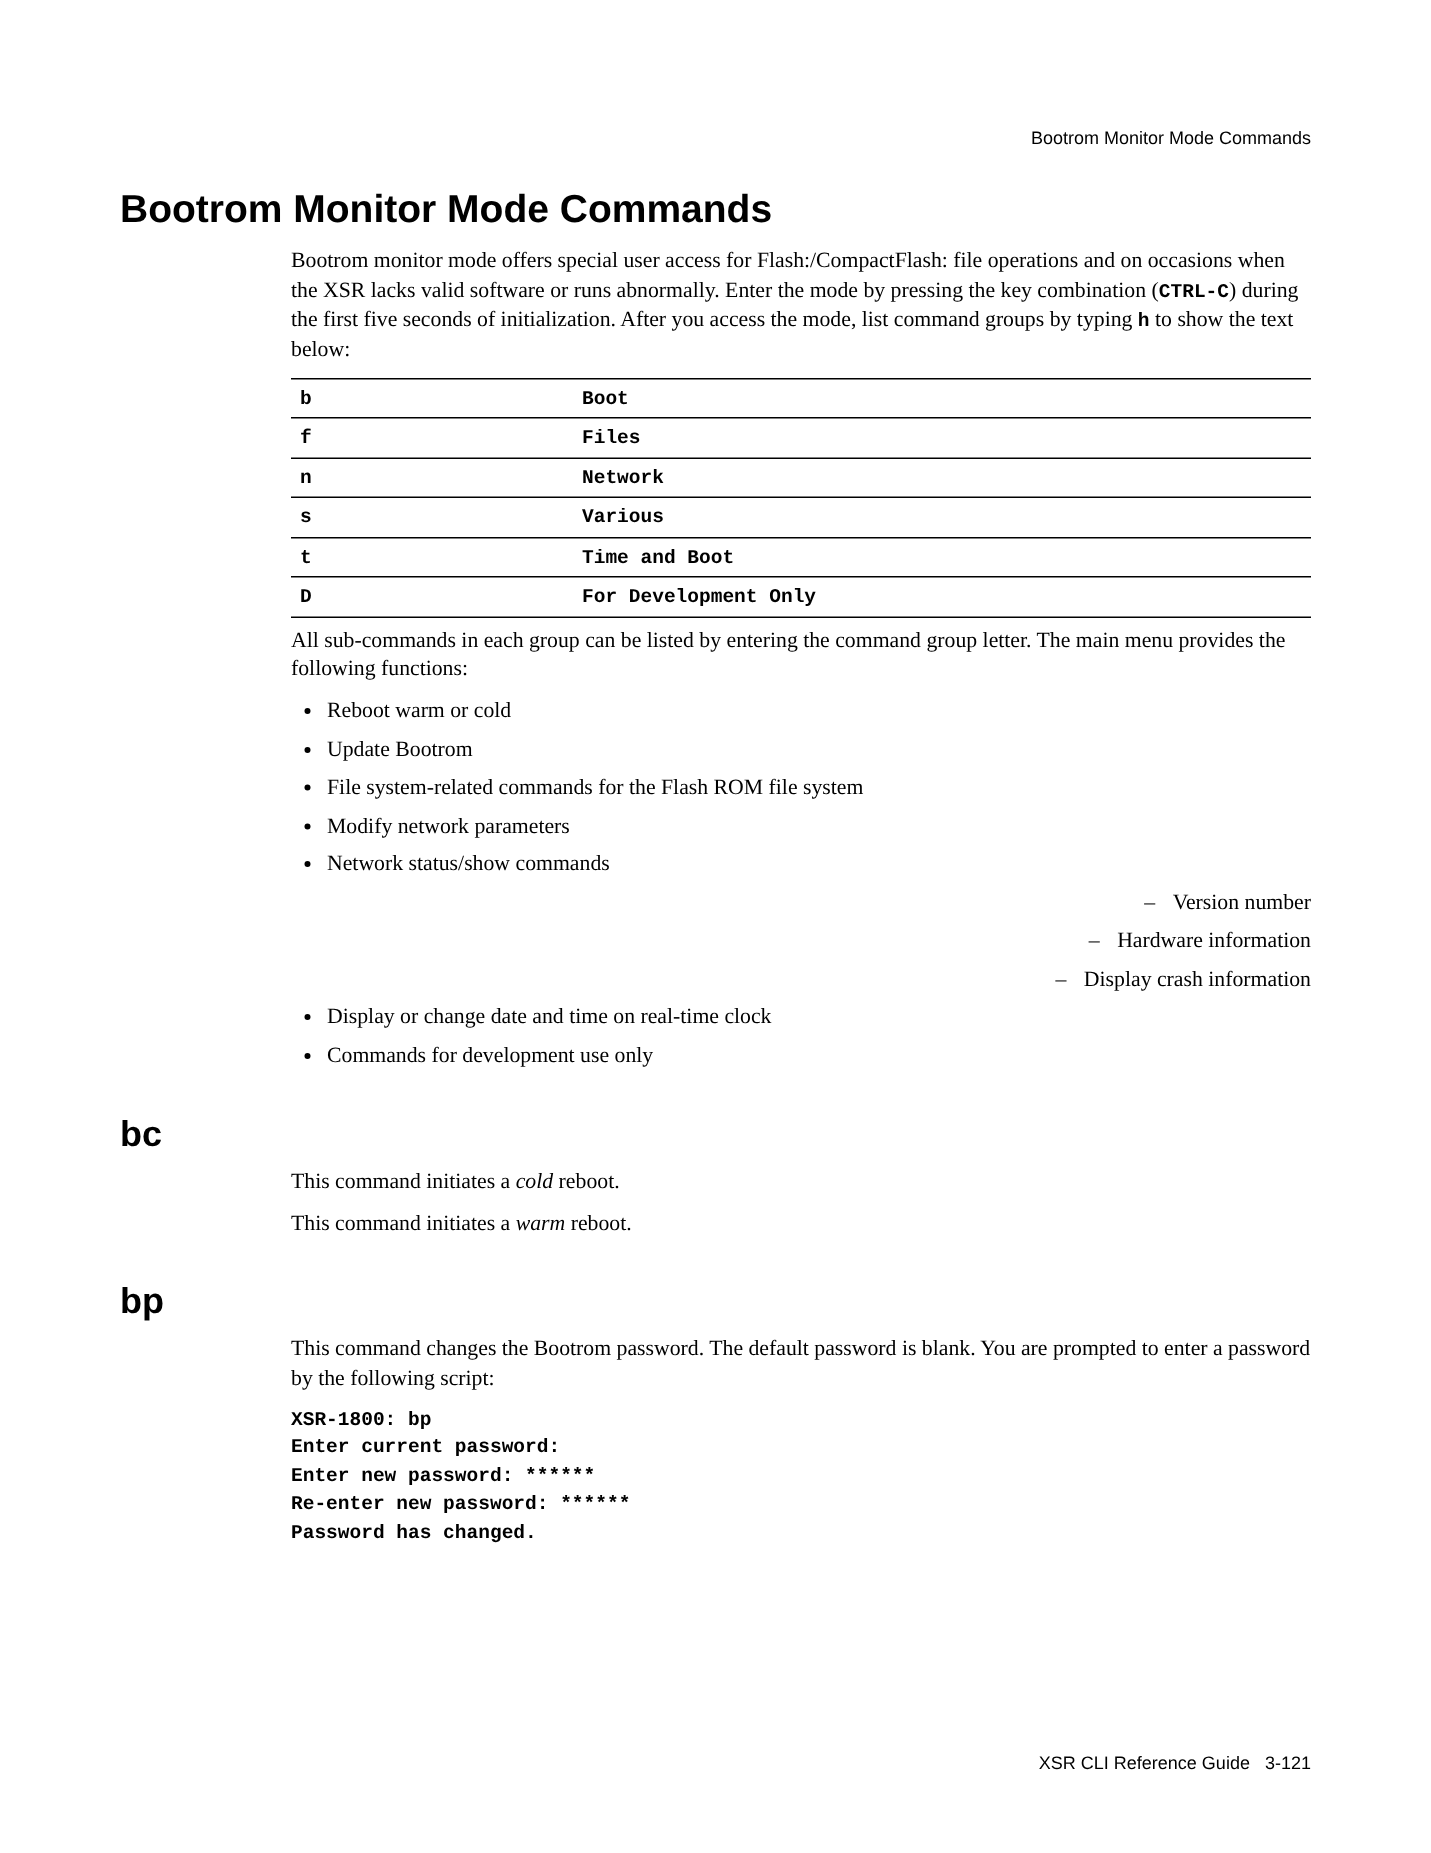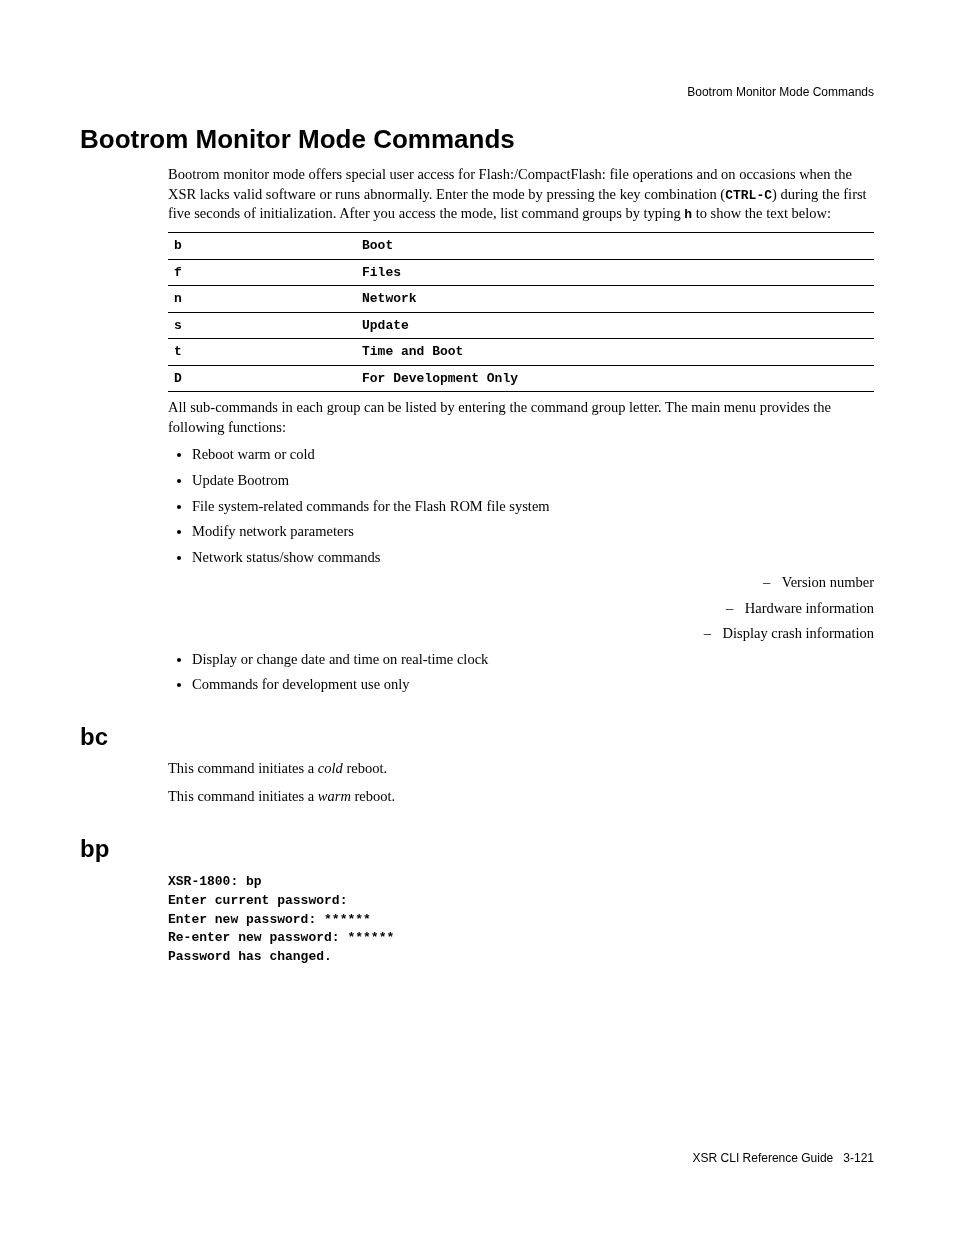--- a/index.html
+++ b/index.html
@@ -31,21 +31,21 @@
     font-size: 26px;
     margin: 0 0 8px 0;
   }
   h2.cmd-title {
     font-family: Arial, Helvetica, sans-serif;
     font-weight: 700;
     font-size: 24px;
     margin: 26px 0 6px 0;
   }
   .body-block {
-    margin-left: 88px;
+    margin-left: 114px;
   }
   p {
     margin: 6px 0 8px 0;
   }
   .inline-mono {
     font-family: "Courier New", Courier, monospace;
     font-weight: 700;
     font-size: 13px;
   }
   table.cmd-table {
@@ -91,21 +91,21 @@
   .code-block {
     font-family: "Courier New", Courier, monospace;
     font-weight: 700;
     font-size: 13px;
     white-space: pre;
     margin: 8px 0;
     line-height: 1.45;
   }
   .footer {
     position: absolute;
-    bottom: 69px;
+    bottom: 52px;
     right: 80px;
     font-family: Arial, Helvetica, sans-serif;
     font-size: 12px;
   }
 </style>
 </head>
 <body>
 
 <div class="page">
 
@@ -127,21 +127,21 @@
           <tr>
             <td class="key">f</td>
             <td>Files</td>
           </tr>
           <tr>
             <td class="key">n</td>
             <td>Network</td>
           </tr>
           <tr>
             <td class="key">s</td>
-            <td>Update</td>
+            <td>Various</td>
           </tr>
           <tr>
             <td class="key">t</td>
             <td>Time and Boot</td>
           </tr>
           <tr>
             <td class="key">D</td>
             <td>For Development Only</td>
           </tr>
         </tbody>
@@ -175,20 +175,21 @@
   </div>
 
   <div class="body-block">
     <p>
       <span>This command initiates a </span><em>warm</em><span> reboot.</span>
     </p>
   </div>
 
   <h2 class="cmd-title">bp</h2>
   <div class="body-block">
+    <p>This command changes the Bootrom password. The default password is blank. You are prompted to enter a password by the following script:</p>
     <div class="code-block">XSR-1800: bp
 Enter current password:
 Enter new password: ******
 Re-enter new password: ******
 Password has changed.</div>
   </div>
 
   <div class="footer">
     <span>XSR CLI Reference Guide</span>&nbsp;&nbsp;&nbsp;<span>3-121</span>
   </div>

